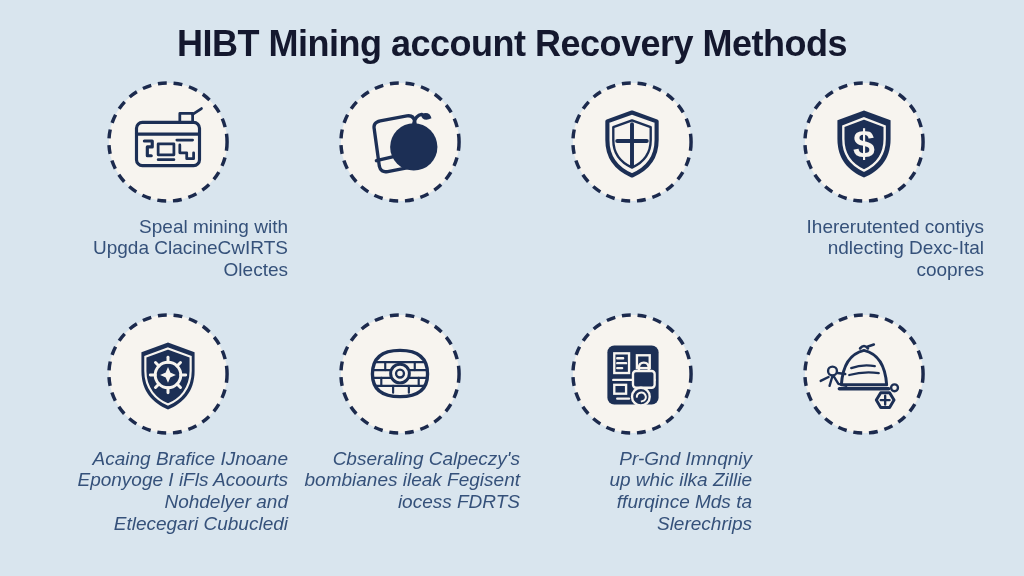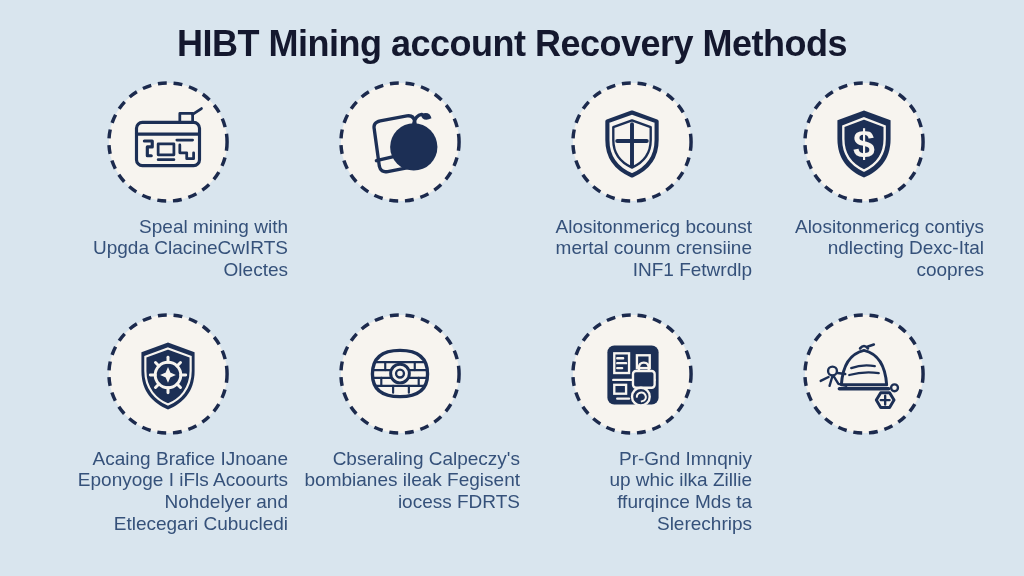--- a/index.html
+++ b/index.html
@@ -18,21 +18,21 @@
     letter-spacing: -0.5px;
     color: #14182e;
   }
   .grid {
     display: grid;
     grid-template-columns: repeat(4, 232px);
     justify-content: center;
     padding-left: 8px;
   }
   .grid.row1 { margin-top: 14px; }
-  .grid.row2 { margin-top: 0px; }
+  .grid.row2 { margin-top: 0px; font-style: italic; }
   .card { display: flex; flex-direction: column; align-items: center; height: 232px; }
   .badge { width: 128px; height: 128px; flex: 0 0 auto; }
   .caption {
     margin-top: 10px;
     font-size: 19px;
     line-height: 1.14;
     text-align: right;
     color: #35517a;
     white-space: pre-line;
     width: 240px;
@@ -83,33 +83,30 @@
     <div class="card">
       <svg class="badge" viewBox="0 0 130 130">
         <circle cx="65" cy="65" r="60" fill="#f7f4ef" stroke="#1c2a4d" stroke-width="3.5" stroke-dasharray="9 7"></circle>
         <g stroke="#1c2f55" fill="none" stroke-linejoin="round" stroke-linecap="round">
           <path d="M65 35 L90 44 V63 C90 82 79 93 65 99 C51 93 40 82 40 63 V44 Z" stroke-width="4.2"></path>
           <path d="M65 43 L84 50 V63 C84 77 76 86 65 91 C54 86 46 77 46 63 V50 Z" stroke-width="2.4"></path>
           <line x1="65" y1="47" x2="65" y2="89" stroke-width="4"></line>
           <line x1="50" y1="64" x2="80" y2="64" stroke-width="4"></line>
         </g>
       </svg>
-      <div class="caption">Alositonmericg bcounst
-mertal counm crensiine
-INF1 Fetwrdlp</div>
     </div>
 
     <div class="card">
       <svg class="badge" viewBox="0 0 130 130">
         <circle cx="65" cy="65" r="60" fill="#f7f4ef" stroke="#1c2a4d" stroke-width="3.5" stroke-dasharray="9 7"></circle>
         <path d="M65 33 L92 43 V62 C92 83 80 95 65 101 C50 95 38 83 38 62 V43 Z" fill="#1c2f55"></path>
         <path d="M65 41 L86 49 V62 C86 79 76 89 65 94 C54 89 44 79 44 62 V49 Z" fill="none" stroke="#f7f4ef" stroke-width="2.4"></path>
         <text x="65" y="80" text-anchor="middle" font-size="40" font-weight="bold" fill="#f7f4ef" font-family="Liberation Sans, sans-serif">$</text>
       </svg>
-      <div class="caption">Alositonmericg contiys
+      <div class="caption">Ihererutented contiys
 ndlecting Dexc-Ital
 coopres</div>
     </div>
 
   </div>
 
   <div class="grid row2">
 
     <div class="card">
       <svg class="badge" viewBox="0 0 130 130">

